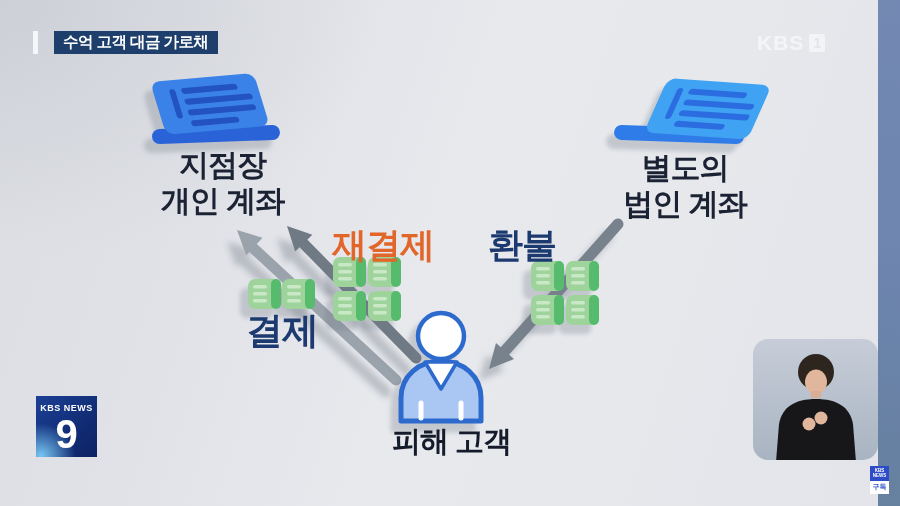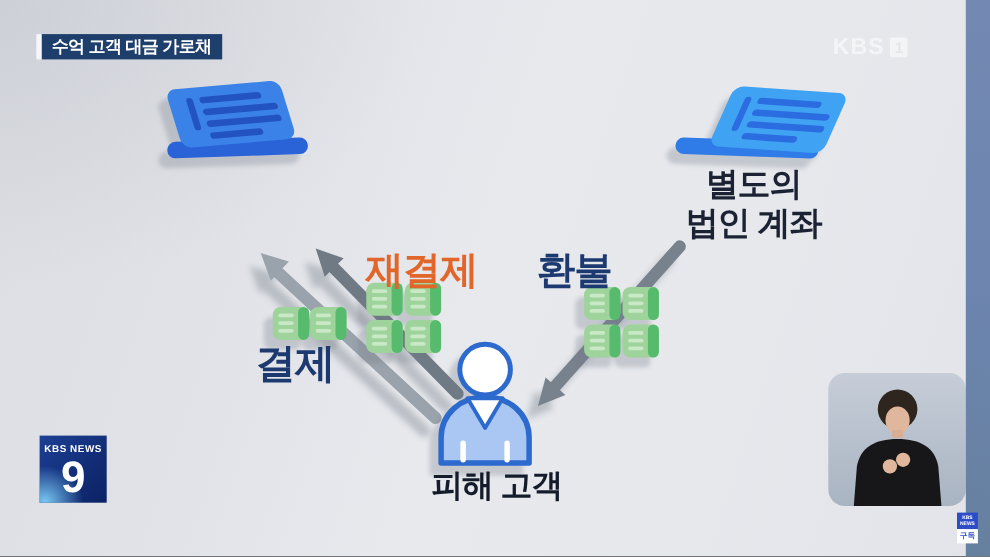--- a/index.html
+++ b/index.html
@@ -8,40 +8,40 @@
     font-family:"Liberation Sans",sans-serif;
     background:
       radial-gradient(620px 420px at 0% 0%, rgba(150,156,168,.22), rgba(150,156,168,0) 62%),
       linear-gradient(108deg,#dcdee3 0%,#e0e2e7 26%,#e7e9ed 48%,#e6e8ec 72%,#e2e4e9 100%);
   }
   .stage svg{position:absolute;left:0;top:0;}
   .sh{filter:drop-shadow(-10px 12px 3px rgba(115,123,135,.38));}
   .shl{filter:drop-shadow(-8px 9px 2px rgba(115,123,135,.30));}
 
   
-  .badge-wrap{position:absolute;left:33px;top:31px;display:flex;height:23px;}
+  .badge-wrap{position:absolute;left:33px;top:31px;display:flex;height:23px;gap:16px;}
   .badge-accent{width:5px;background:#f4f6fa;}
   .badge{background:#1e3e6b;color:#fff;font-size:15.5px;font-weight:800;
          letter-spacing:-0.6px;display:flex;align-items:center;padding:0 10px 1px 9px;}
 
   
   .watermark{position:absolute;left:757px;top:31px;display:flex;align-items:center;opacity:.58;}
   .wm-brand{color:#fff;font-weight:800;font-size:21px;letter-spacing:1px;}
   .wm-box{margin-left:5px;width:16px;height:18px;background:rgba(255,255,255,.92);
           color:#e3e5e9;font-size:14px;font-weight:800;display:flex;align-items:center;
           justify-content:center;border-radius:2px;}
 
   
   .lbl{position:absolute;font-weight:800;text-align:center;color:#1b2233;}
   .lbl-account{font-size:30px;line-height:36px;letter-spacing:-1px;}
   .lbl-left{left:110px;top:147px;width:225px;}
   .lbl-right{left:592px;top:150px;width:186px;}
   .lbl-repay{left:318px;top:222px;width:130px;font-size:35px;color:#e2662a;letter-spacing:-1px;}
   .lbl-refund{left:470px;top:222px;width:104px;font-size:35px;color:#1d3a70;letter-spacing:-1px;}
-  .lbl-pay{left:220px;top:306px;width:96px;font-size:37px;color:#1d3a70;letter-spacing:-1px;}
+  .lbl-pay{left:234px;top:306px;width:96px;font-size:37px;color:#1d3a70;letter-spacing:-1px;}
   .lbl-victim{left:373px;top:422px;width:138px;font-size:29px;color:#141b2b;letter-spacing:-1px;text-align:right;}
 
   
   .news9{position:absolute;left:36px;top:396px;width:61px;height:61px;
     background:
       radial-gradient(56px 52px at 8% 98%, rgba(125,205,248,.95), rgba(125,205,248,0) 62%),
       linear-gradient(135deg,#1c4095 0%,#122e78 55%,#0c2264 100%);
     display:flex;flex-direction:column;align-items:center;}
   .news9-top{color:#fff;font-size:9px;font-weight:800;letter-spacing:.5px;margin-top:7px;}
   .news9-num{color:#fff;font-size:40px;font-weight:800;line-height:1;margin-top:1px;}
@@ -158,20 +158,22 @@
     <div class="badge-accent"></div>
     <div class="badge">수억 고객 대금 가로채</div>
   </div>
 
   <div class="watermark">
     <span class="wm-brand">KBS</span>
     <span class="wm-box">1</span>
   </div>
 
   <div class="lbl lbl-account lbl-left">
+    <div>지점장</div>
+    <div>개인 계좌</div>
   </div>
   <div class="lbl lbl-repay">재결제</div>
   <div class="lbl lbl-account lbl-right">
     <div>별도의</div>
     <div>법인 계좌</div>
   </div>
   <div class="lbl lbl-refund">환불</div>
   <div class="lbl lbl-pay">결제</div>
   <div class="lbl lbl-victim">피해 고객</div>
 

